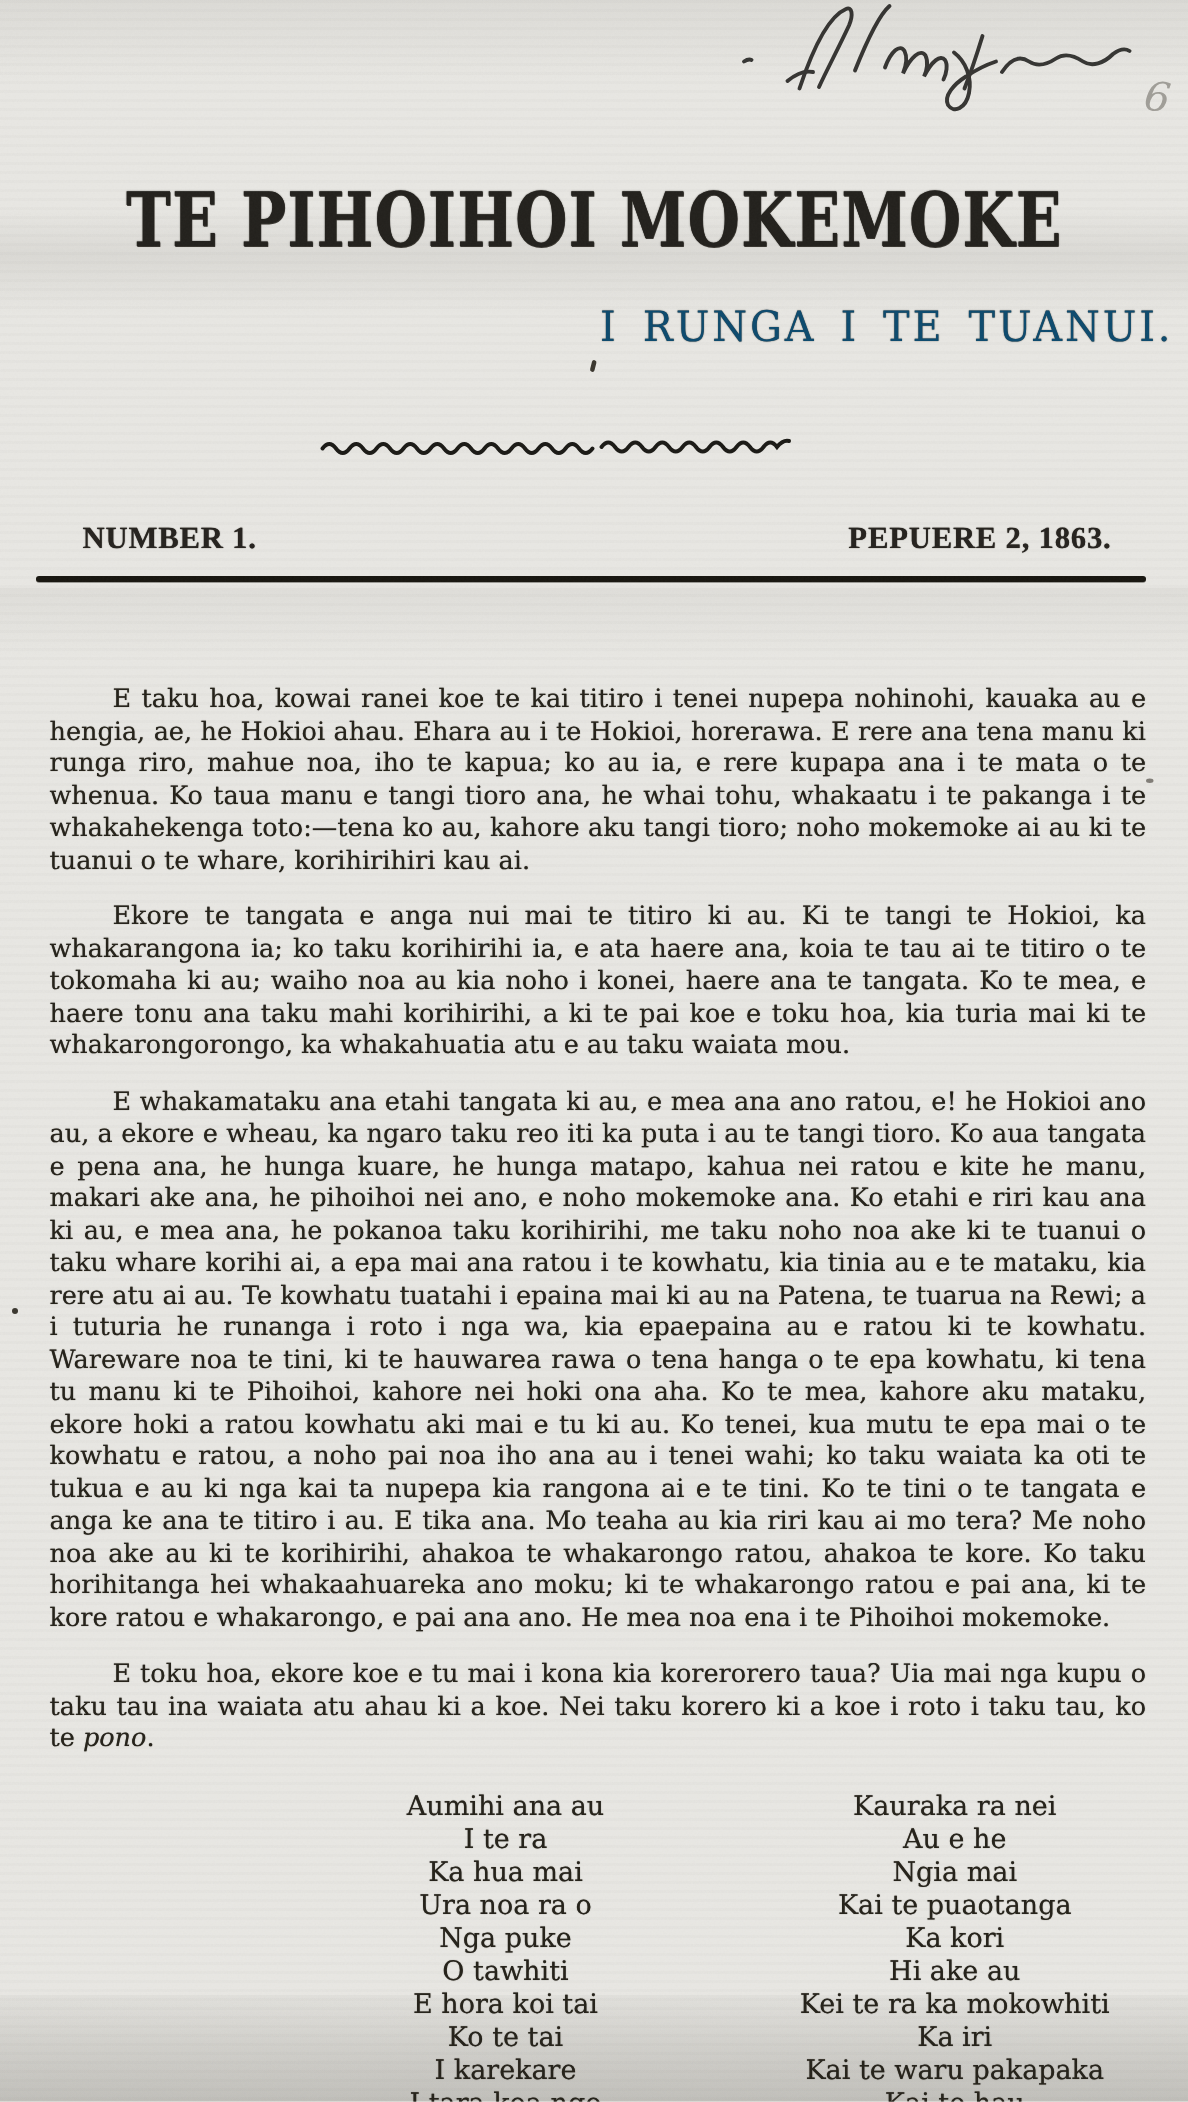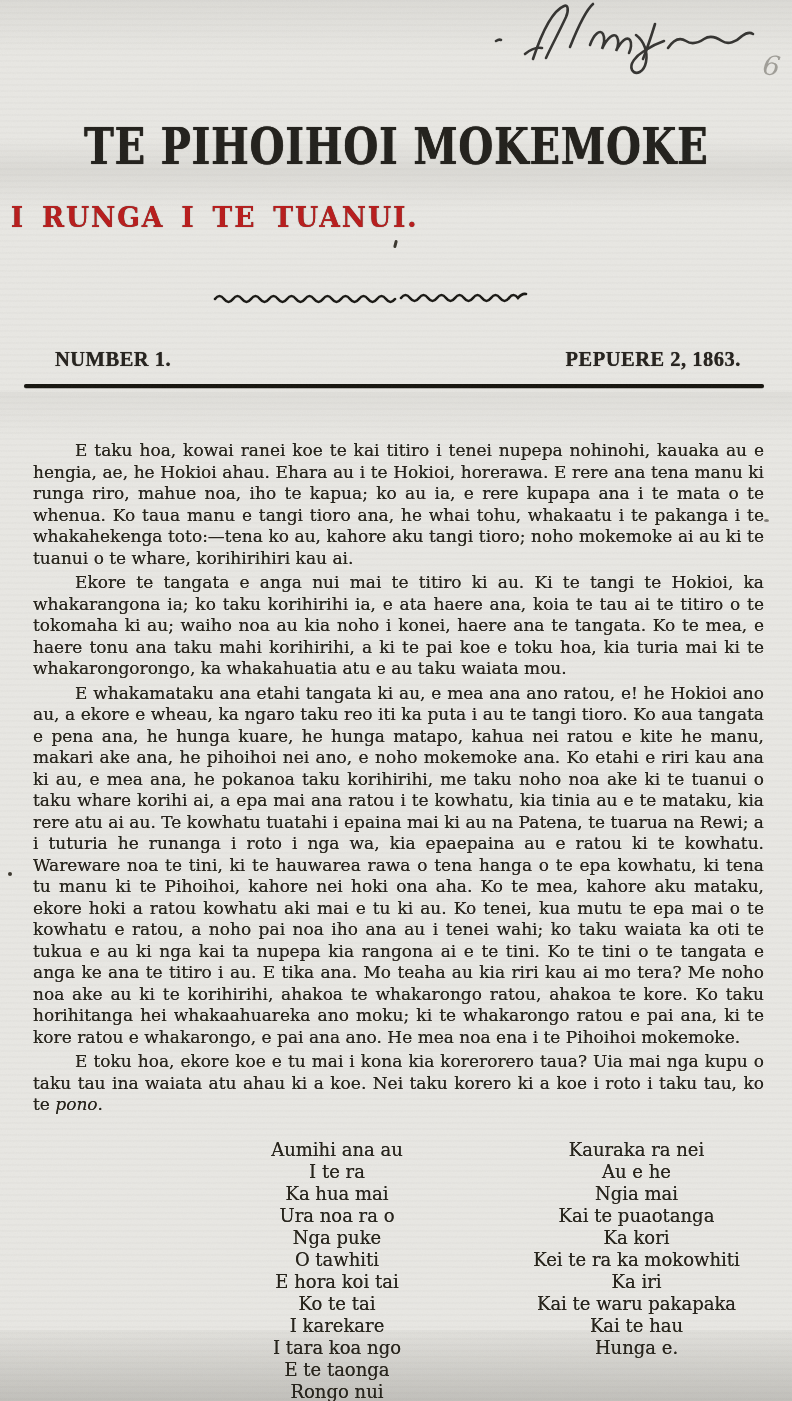--- a/index.html
+++ b/index.html
@@ -17,38 +17,38 @@
   .band{position:absolute;left:0;width:100%;pointer-events:none;}
   .band.b1{top:138px;height:72px;background:linear-gradient(180deg,rgba(100,97,90,0) 0%,rgba(100,97,90,0.10) 45%,rgba(100,97,90,0) 100%);}
   .band.b2{top:392px;height:46px;background:linear-gradient(180deg,rgba(100,97,90,0.07),rgba(100,97,90,0));}
   .band.b3{top:1330px;height:71px;background:linear-gradient(180deg,rgba(90,88,80,0.05),rgba(90,88,80,0.14));}
 
   .masthead{position:absolute;top:88px;left:0;width:100%;text-align:center;
     font-weight:bold;font-size:50px;line-height:1;white-space:nowrap;color:#22201c;}
   .masthead .squish{display:inline-block;transform:scaleX(0.80);letter-spacing:1px;
     text-shadow:0 0 1px #33302b, 0.4px 0.4px 0 #3a3731;}
 
-  .subtitle{position:absolute;top:204px;left:0;width:100%;text-align:left;
-    font-weight:bold;font-size:28px;line-height:1;white-space:nowrap;color:#b91c1c;}
+  .subtitle{position:absolute;top:204px;left:0;width:100%;text-align:right;
+    font-weight:normal;font-size:28px;line-height:1;white-space:nowrap;color:#0c4a6e;}
   .subtitle .squish{display:inline-block;transform:scaleX(0.95);letter-spacing:2px;word-spacing:6px;
     text-shadow:0 0 0.8px #343028;}
 
   .wavy{position:absolute;top:291px;left:213px;width:326px;height:14px;}
 
   .issue-row{position:absolute;top:348px;left:55px;width:686px;display:flex;
     justify-content:space-between;font-weight:bold;font-size:20.5px;letter-spacing:0.5px;
     color:#25221e;text-shadow:0 0 0.7px #38342d;font-family:Liberation Serif, serif;}
 
   .rule{position:absolute;top:384px;left:24px;width:740px;height:4px;background:#17150f;
     border-radius:2px;box-shadow:0 0.5px 0 rgba(23,21,15,0.5);}
 
   .article{position:absolute;top:440px;left:33px;width:731px;
     font-size:17px;line-height:21.5px;text-align:justify;color:#242119;
     text-shadow:0 0 0.6px rgba(40,36,28,0.75);}
-  .article p{margin:0 0 3px 0;text-indent:42px;}
+  .article p{margin:16px 0 3px 0;text-indent:42px;}
 
   .verse{display:flex;margin-top:23px;font-size:18px;line-height:22px;text-align:center;}
   .verse .col1{margin-left:132px;width:344px;}
   .verse .col2{flex:1;}
   .vline{height:22px;white-space:nowrap;}
 
   .signature{position:absolute;top:1px;left:478px;width:312px;height:88px;}
   .pencil-six{position:absolute;top:50px;left:763px;font-size:27px;color:#a09e98;
     font-style:italic;transform:rotate(8deg);font-family:"DejaVu Serif",serif;}
 
@@ -121,20 +121,21 @@
         <div class="vline">I tara koa ngo</div>
         <div class="vline">E te taonga</div>
         <div class="vline">Rongo nui</div>
       </div>
       <div class="col2">
         <div class="vline">Kauraka ra nei</div>
         <div class="vline">Au e he</div>
         <div class="vline">Ngia mai</div>
         <div class="vline">Kai te puaotanga</div>
         <div class="vline">Ka kori</div>
+        <div class="vline">Hi ake au</div>
         <div class="vline">Kei te ra ka mokowhiti</div>
         <div class="vline">Ka iri</div>
         <div class="vline">Kai te waru pakapaka</div>
         <div class="vline">Kai te hau</div>
         <div class="vline">Hunga e.</div>
       </div>
     </div>
   </div>
 
   <div class="speck s2"></div>

